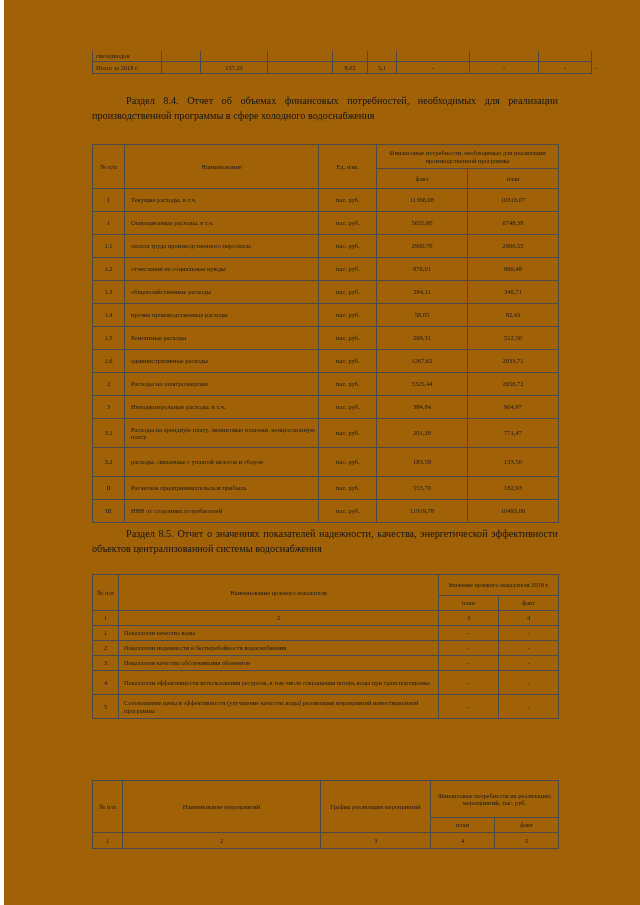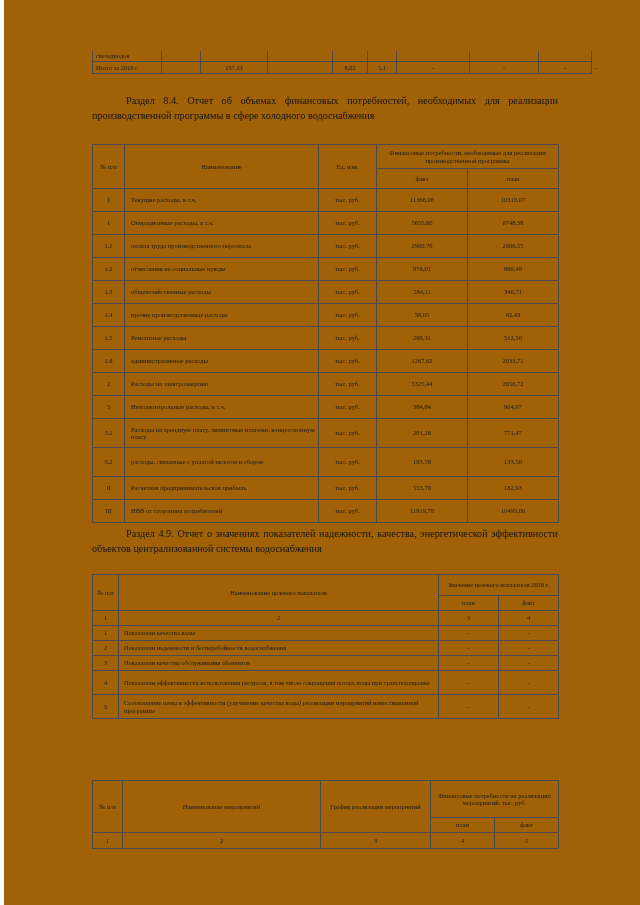--- a/index.html
+++ b/index.html
@@ -263,21 +263,21 @@
           <td class="l name">НВВ от сторонних потребителей</td>
           <td class="c">тыс. руб.</td>
           <td class="c">11919,78</td>
           <td class="c">10493,00</td>
         </tr>
       </tbody>
     </table>
   </div>
 
   <div class="heading" id="heading-85">
-    <span>Раздел 4.9. Отчет о значениях показателей надежности, качества, энергетической</span>
+    <span>Раздел 8.5. Отчет о значениях показателей надежности, качества, энергетической</span>
     <span class="noindent">эффективности объектов централизованной системы водоснабжения</span>
   </div>
 
   <div class="t85-wrap">
     <table class="doc-table t85">
       <colgroup>
         <col style="width:26px;">
         <col style="width:320px;">
         <col style="width:60px;">
         <col style="width:60px;">

